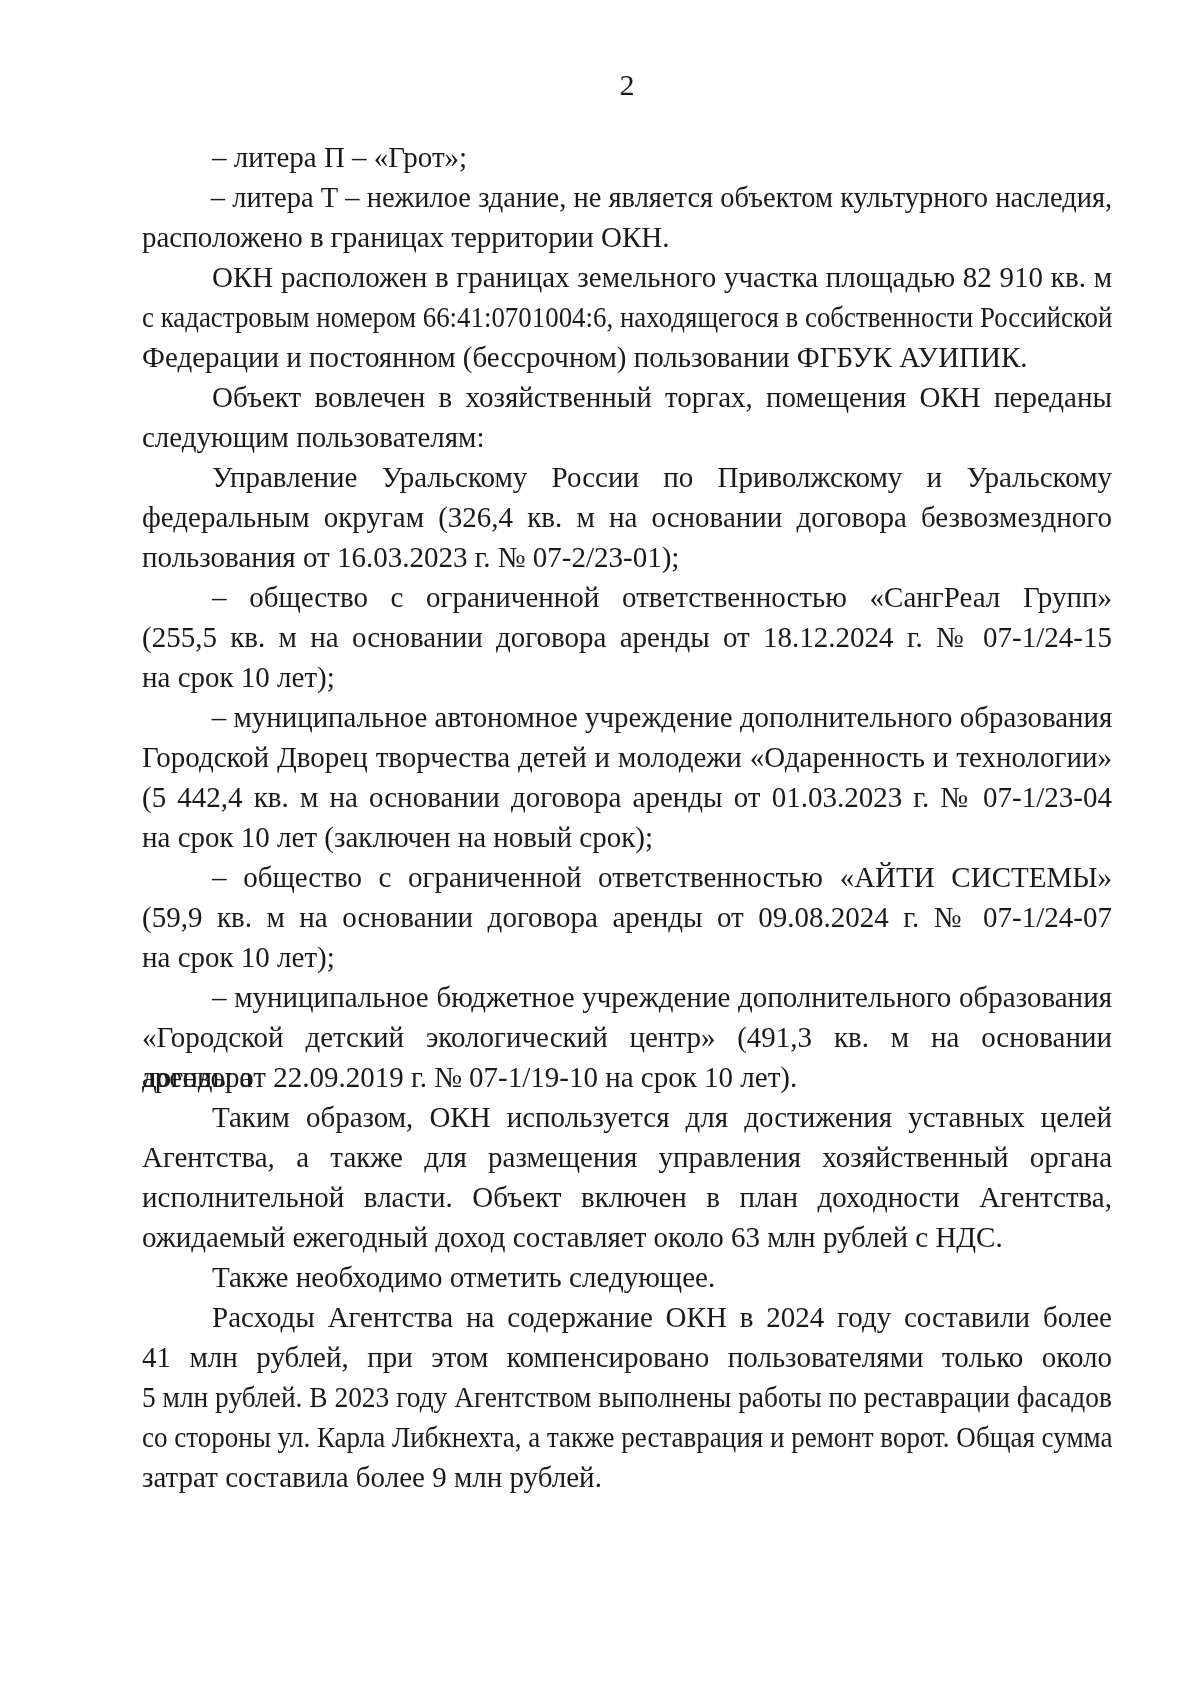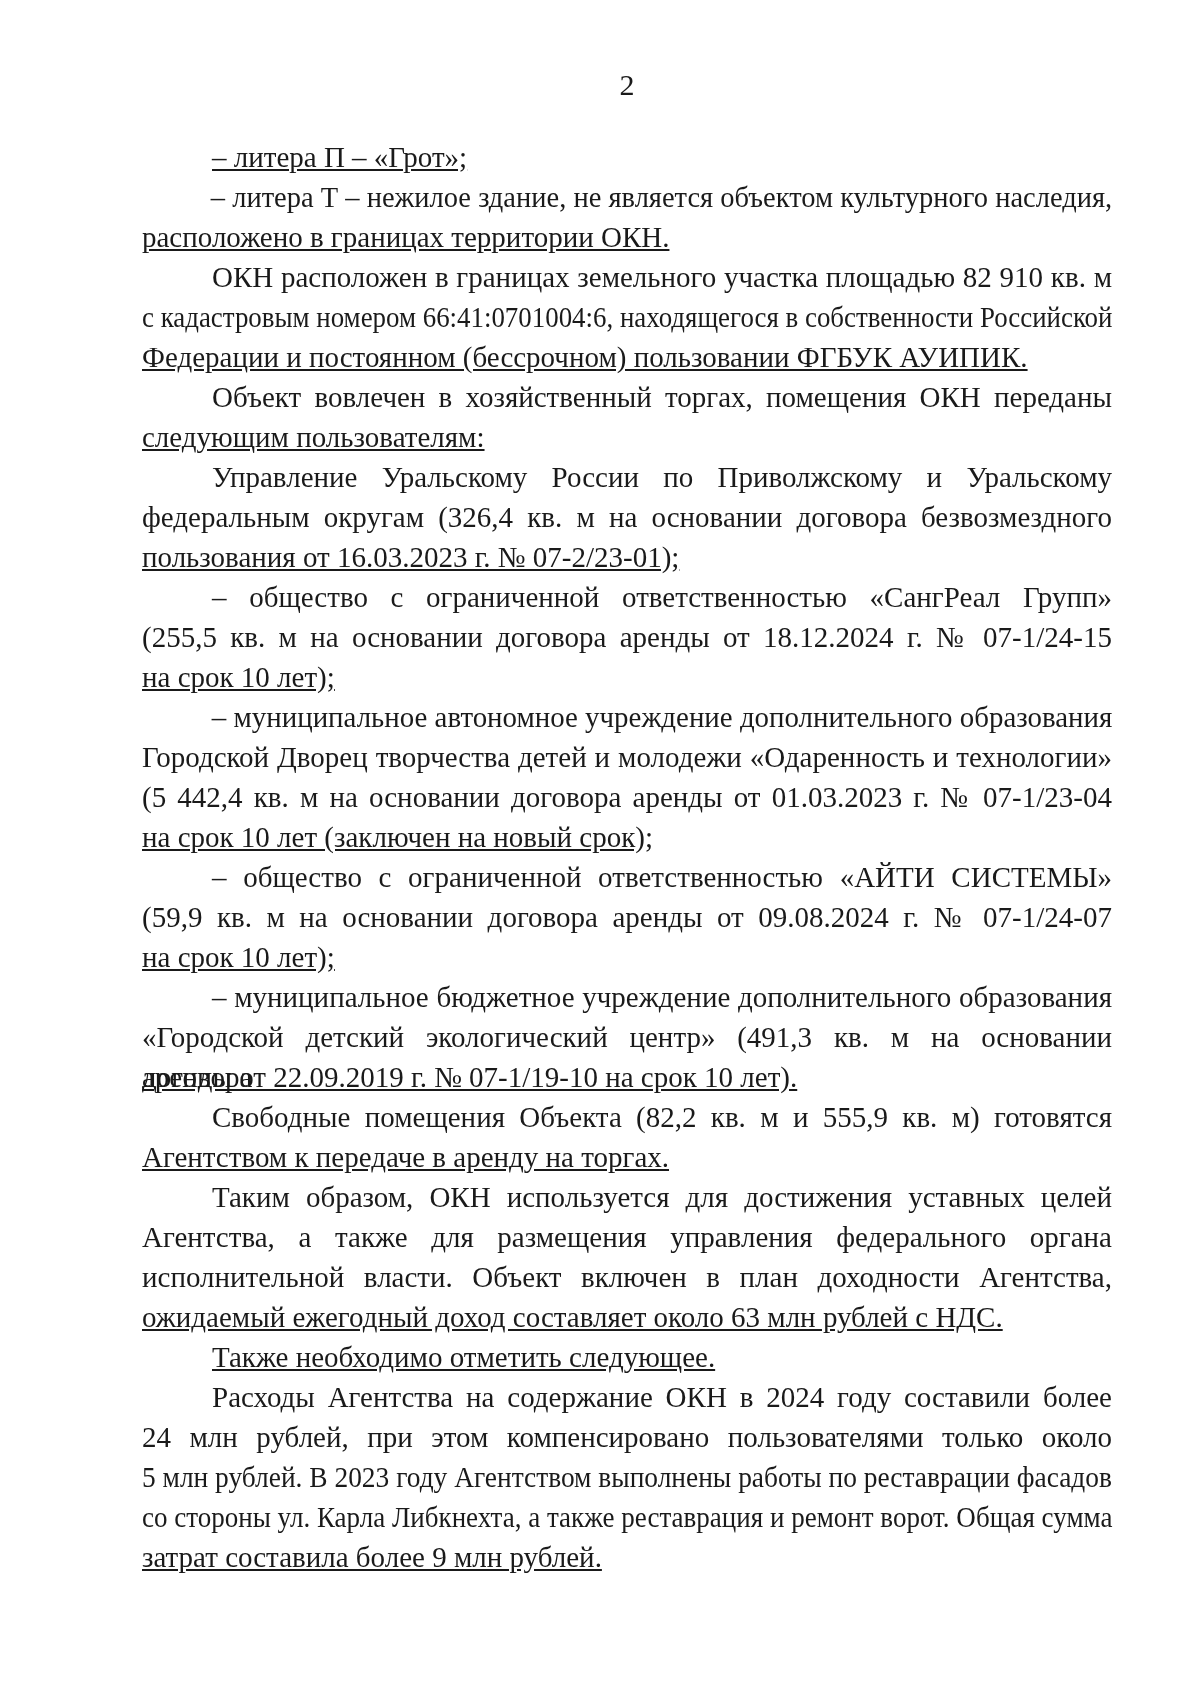--- a/index.html
+++ b/index.html
@@ -41,21 +41,20 @@
   .doc-line {
     height: 40px;
     text-align: justify;
     text-align-last: justify;
   }
   .doc-line.first {
     text-indent: 70px;
   }
   .doc-line.last {
     text-align-last: left;
-    text-decoration: underline;
   }
 </style>
 </head>
 <body>
 
 <div class="page">
   <div class="page-number">2</div>
   <div class="document-body">
       <div class="paragraph">
         <div class="doc-line first last" style="">– литера П – «Грот»;</div>
@@ -93,33 +92,29 @@
         <div class="doc-line first" style="">– общество с ограниченной ответственностью «АЙТИ СИСТЕМЫ»</div>
         <div class="doc-line" style="">(59,9 кв. м на основании договора аренды от 09.08.2024 г. № 07-1/24-07</div>
         <div class="doc-line last" style="">на срок 10 лет);</div>
       </div>
       <div class="paragraph">
         <div class="doc-line first" style="">– муниципальное бюджетное учреждение дополнительного образования</div>
         <div class="doc-line" style="">«Городской детский экологический центр» (491,3 кв. м на основании договора</div>
         <div class="doc-line last" style="">аренды от 22.09.2019 г. № 07-1/19-10 на срок 10 лет).</div>
       </div>
       <div class="paragraph">
-        <div class="doc-line first" style="">Свободные помещения Объекта (82,2 кв. м и 555,9 кв. м) готовятся</div>
-        <div class="doc-line last" style="">Агентством к передаче в аренду на торгах.</div>
-      </div>
-      <div class="paragraph">
         <div class="doc-line first" style="">Таким образом, ОКН используется для достижения уставных целей</div>
-        <div class="doc-line" style="">Агентства, а также для размещения управления федерального органа</div>
+        <div class="doc-line" style="">Агентства, а также для размещения управления хозяйственный органа</div>
         <div class="doc-line" style="">исполнительной власти. Объект включен в план доходности Агентства,</div>
         <div class="doc-line last" style="">ожидаемый ежегодный доход составляет около 63 млн рублей с НДС.</div>
       </div>
       <div class="paragraph">
         <div class="doc-line first last" style="">Также необходимо отметить следующее.</div>
       </div>
       <div class="paragraph">
         <div class="doc-line first" style="">Расходы Агентства на содержание ОКН в 2024 году составили более</div>
-        <div class="doc-line" style="">24 млн рублей, при этом компенсировано пользователями только около</div>
+        <div class="doc-line" style="">41 млн рублей, при этом компенсировано пользователями только около</div>
         <div class="doc-line" style="white-space: nowrap; transform-origin: left center; transform: scaleX(0.945419); text-align-last: left;">5 млн рублей. В 2023 году Агентством выполнены работы по реставрации фасадов</div>
         <div class="doc-line" style="white-space: nowrap; transform-origin: left center; transform: scaleX(0.931796); text-align-last: left;">со стороны ул. Карла Либкнехта, а также реставрация и ремонт ворот. Общая сумма</div>
         <div class="doc-line last" style="">затрат составила более 9 млн рублей.</div>
       </div>
     </div>
 </div>
 
 </body></html>

